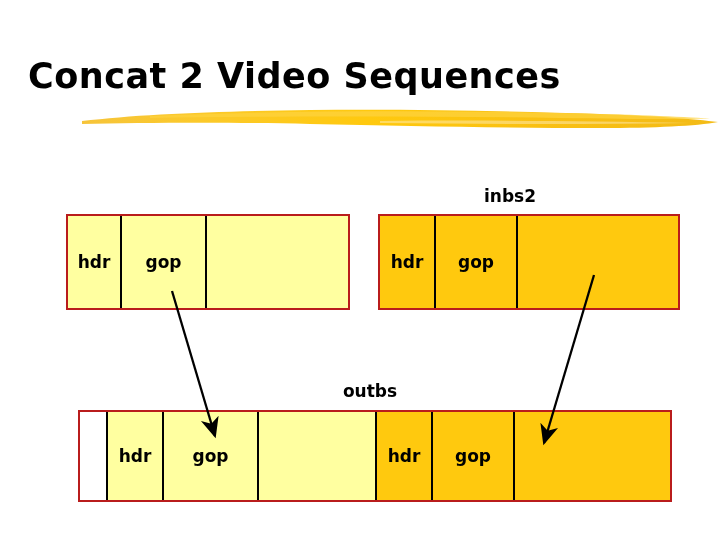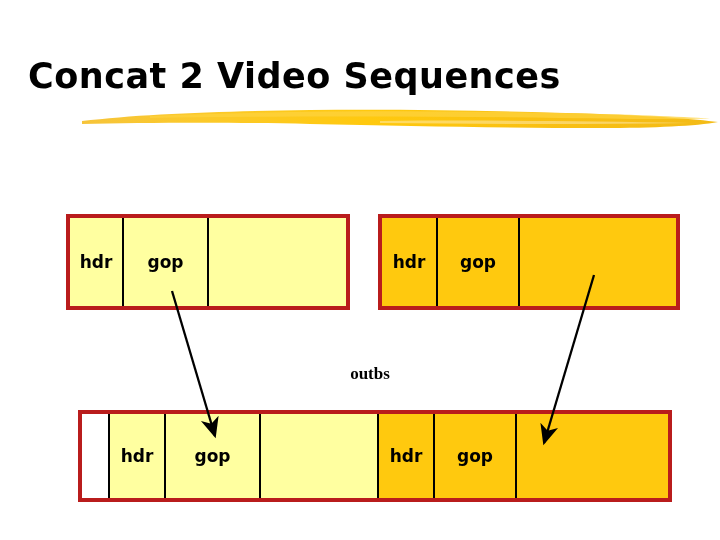--- a/index.html
+++ b/index.html
@@ -51,21 +51,21 @@
     font-weight: bold;
     color: #000000;
     font-family: "DejaVu Sans", sans-serif;
     white-space: nowrap;
     text-align: center;
   }
   .bar {
     position: absolute;
     box-sizing: border-box;
     display: flex;
-    border: 4px solid #b91c1c;
+    border: 2px solid #b91c1c;
   }
   .cell {
     box-sizing: border-box;
     position: relative;
     display: flex;
     align-items: center;
     justify-content: center;
     border-right: 2px solid #000000;
     font-size: 17px;
     font-weight: bold;
@@ -112,28 +112,29 @@
     <path d="M300,17 C400,16 500,17 610,19 C500,20.5 400,20 300,19 Z" fill="#ffffff" opacity="0.35"></path>
   </svg>
 
 
   <div class="bar" style="left:66px; top:214px; width:284px; height:96px;">
     <div class="cell c-light" style="width:54px;">hdr</div>
     <div class="cell c-light" style="width:85px;">gop</div>
     <div class="cell c-light" style="flex:1;"></div>
   </div>
 
+  <div class="seq-label" style="left:450px; top:186px; width:120px;">inbs2</div>
 
   <div class="bar" style="left:378px; top:214px; width:302px; height:96px;">
     <div class="cell c-gold" style="width:56px;">hdr</div>
     <div class="cell c-gold" style="width:82px;">gop</div>
     <div class="cell c-gold" style="flex:1;"></div>
   </div>
 
-  <div class="seq-label" style="left:310px; top:364px; width:120px;font-family:Liberation Serif, serif;">outbs</div>
+  <div class="seq-label" style="left:310px; top:381px; width:120px;">outbs</div>
 
   <div class="bar" style="left:78px; top:410px; width:594px; height:92px;">
     <div class="cell c-white" style="width:28px;"></div>
     <div class="cell c-light" style="width:56px;">hdr</div>
     <div class="cell c-light" style="width:95px;">gop</div>
     <div class="cell c-light" style="width:118px;"></div>
     <div class="cell c-gold" style="width:56px;">hdr</div>
     <div class="cell c-gold" style="width:82px;">gop</div>
     <div class="cell c-gold" style="flex:1;"></div>
   </div>

